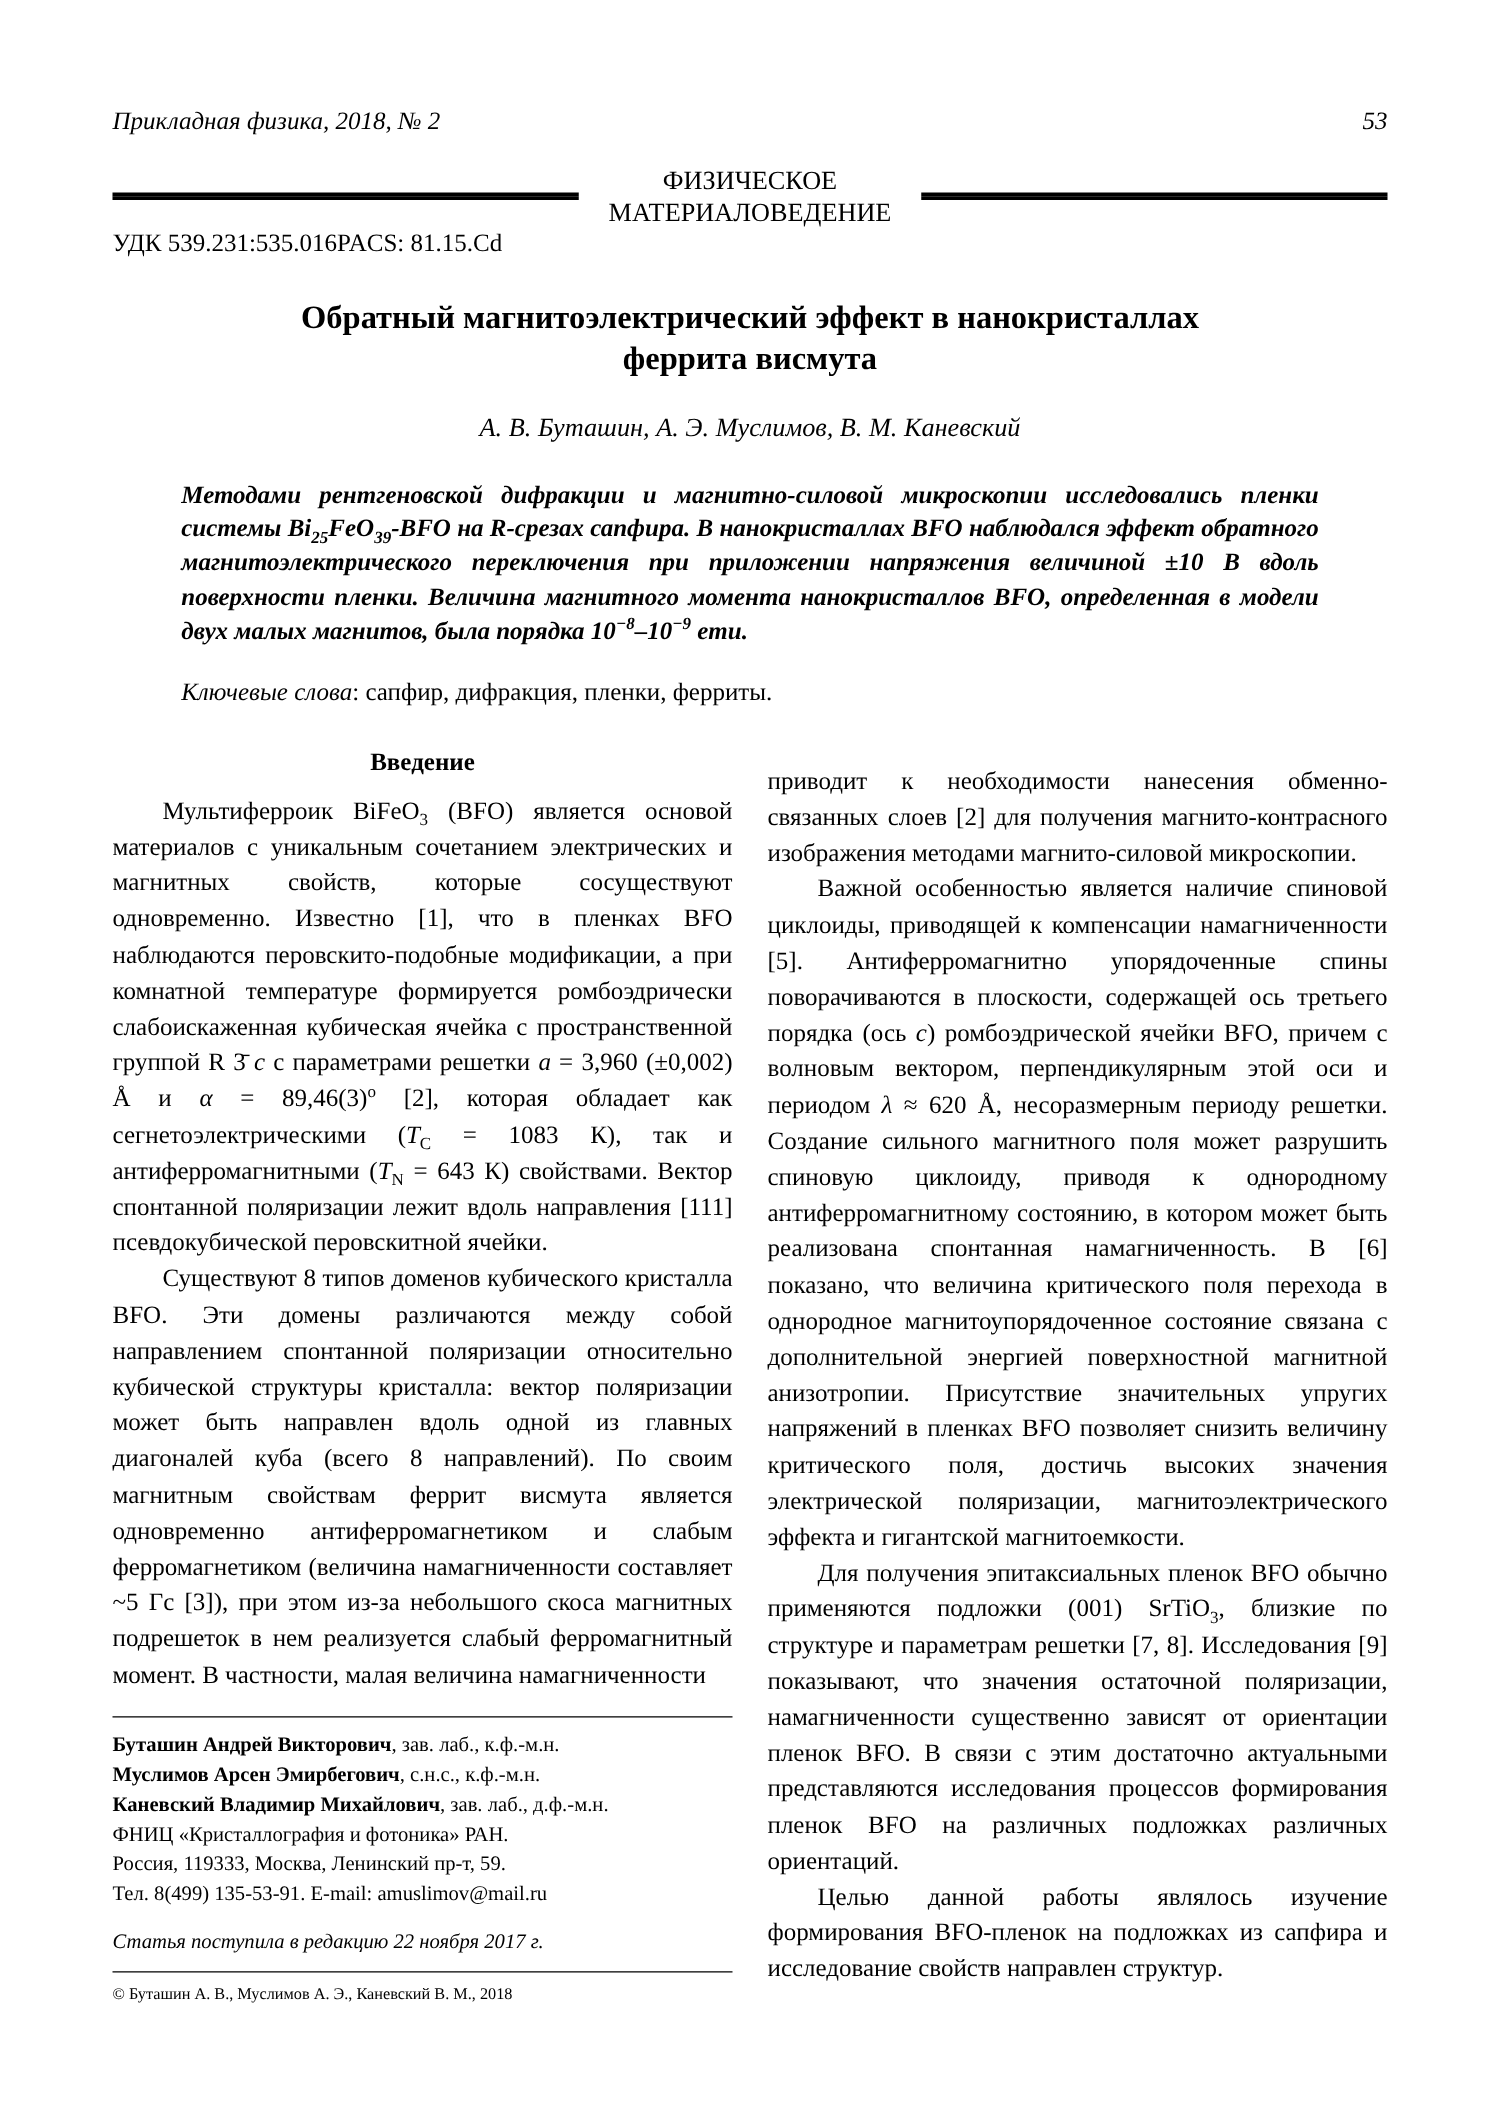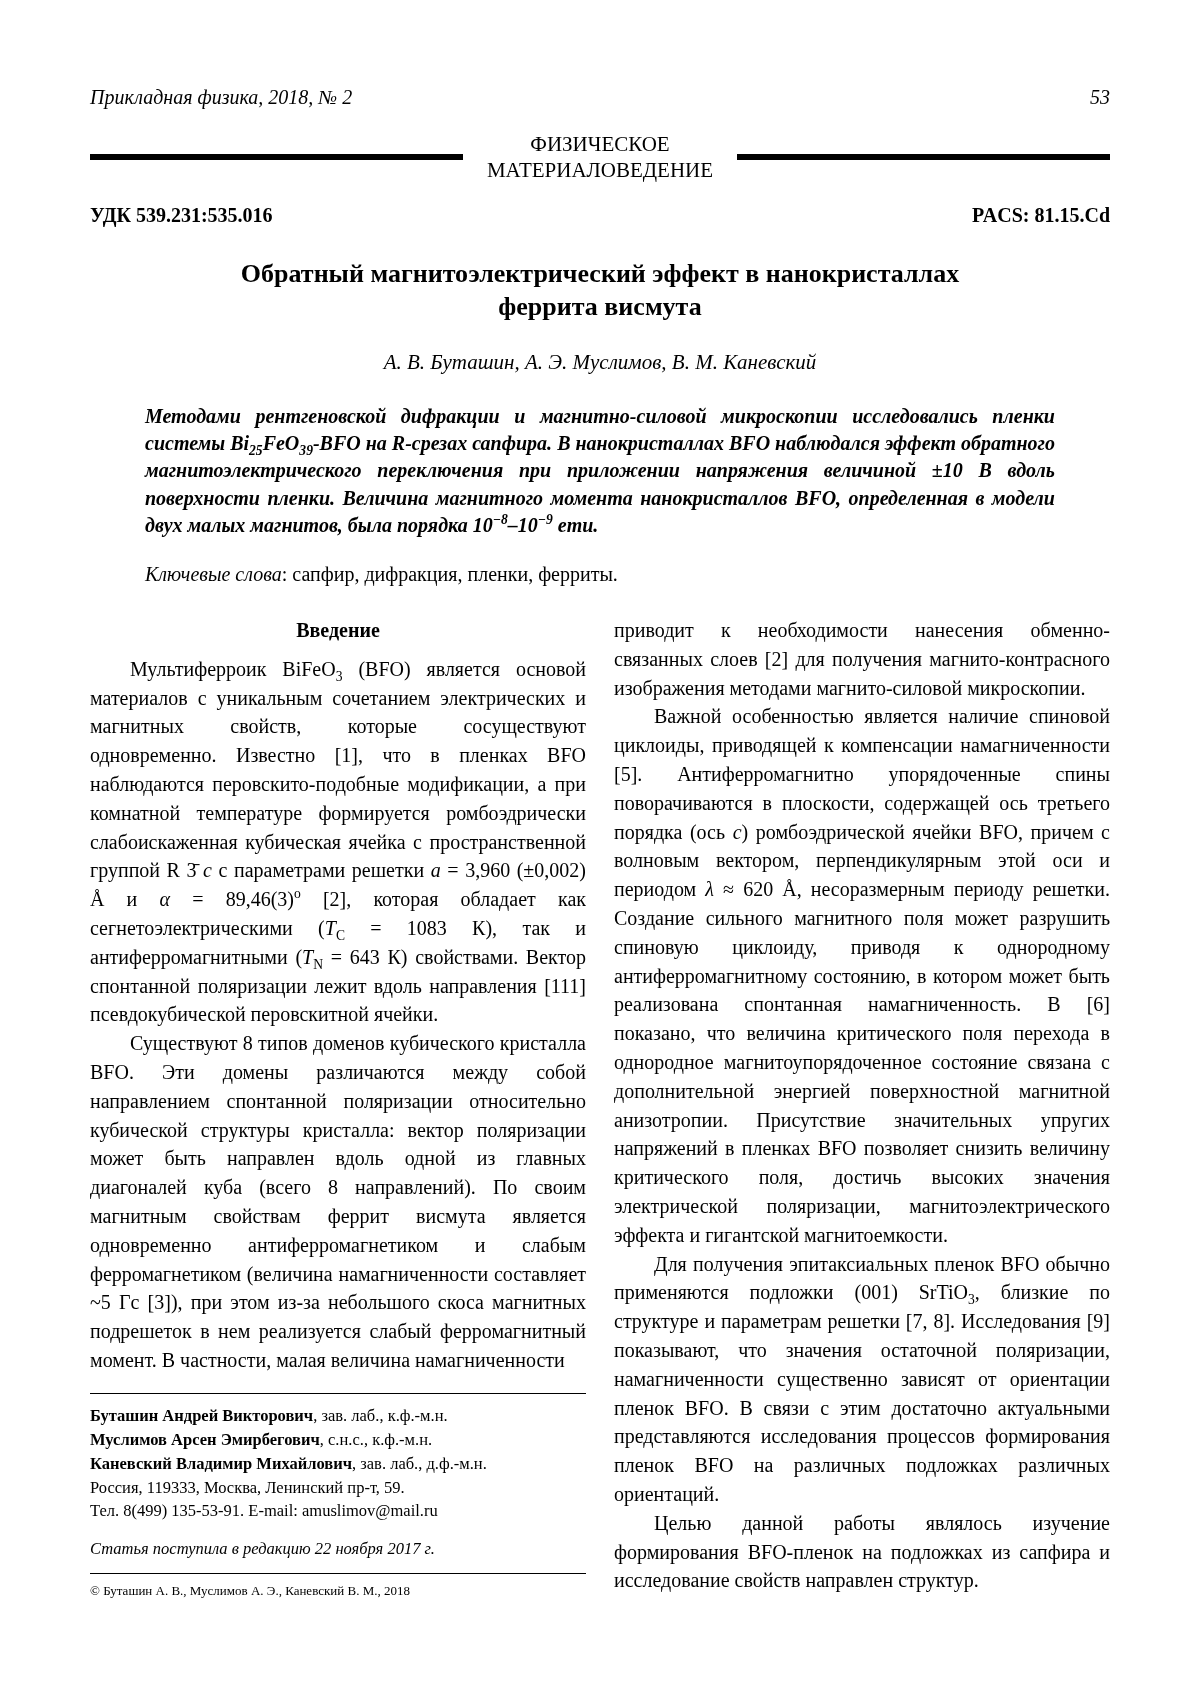--- a/index.html
+++ b/index.html
@@ -39,25 +39,22 @@
     border-bottom: 3px solid #000;
   }
   .banner-text {
     text-align: center;
     font-size: 21px;
     line-height: 1.25;
     white-space: nowrap;
   }
 
   .codes {
-    margin-top: 20px;
     display: flex;
-    justify-content: space-between;
     font-size: 20px;
-    font-weight: bold;
   }
 
   .title {
     margin: 30px auto 0 auto;
     max-width: 820px;
     text-align: center;
     font-weight: bold;
     font-size: 26px;
     line-height: 1.3;
   }
@@ -79,20 +76,21 @@
     margin: 24px 55px 0 55px;
     font-size: 20px;
   }
 
   .columns {
     margin-top: 30px;
     display: flex;
     gap: 28px;
     font-size: 20px;
     line-height: 1.44;
+    align-items: center;
   }
   .col { flex: 1; min-width: 0; text-align: justify; }
   .intro-head {
     font-weight: bold;
     text-align: center;
     margin-bottom: 10px;
   }
   .para { margin: 0; text-indent: 40px; }
   .para.no-indent { text-indent: 0; }
 
@@ -154,20 +152,21 @@
 
     <div class="col">
       <div class="intro-head">Введение</div>
       <p class="para">Мультиферроик BiFeO<sub>3</sub> (BFO) является основой материалов с уникальным сочетанием электрических и магнитных свойств, которые сосуществуют одновременно. Известно [1], что в пленках BFO наблюдаются перовскито-подобные модификации, а при комнатной температуре формируется ромбоэдрически слабоискаженная кубическая ячейка с пространственной группой R 3̄ <i>c</i> с параметрами решетки <i>a</i> = 3,960 (±0,002) Å и <i>α</i> = 89,46(3)<sup>о</sup> [2], которая обладает как сегнетоэлектрическими (<i>T</i><sub>C</sub> = 1083 К), так и антиферромагнитными (<i>T</i><sub>N</sub> = 643 К) свойствами. Вектор спонтанной поляризации лежит вдоль направления [111] псевдокубической перовскитной ячейки.</p>
       <p class="para">Существуют 8 типов доменов кубического кристалла BFO. Эти домены различаются между собой направлением спонтанной поляризации относительно кубической структуры кристалла: вектор поляризации может быть направлен вдоль одной из главных диагоналей куба (всего 8 направлений). По своим магнитным свойствам феррит висмута является одновременно антиферромагнетиком и слабым ферромагнетиком (величина намагниченности составляет ~5 Гс [3]), при этом из-за небольшого скоса магнитных подрешеток в нем реализуется слабый ферромагнитный момент. В частности, малая величина намагниченности</p>
 
       <div class="footnote">
         <p class="bio"><b>Буташин Андрей Викторович</b>, зав. лаб., к.ф.-м.н.</p>
         <p class="bio"><b>Муслимов Арсен Эмирбегович</b>, с.н.с., к.ф.-м.н.</p>
         <p class="bio"><b>Каневский Владимир Михайлович</b>, зав. лаб., д.ф.-м.н.</p>
+        <p class="bio">ФНИЦ «Кристаллография и фотоника» РАН.</p>
         <p class="bio">Россия, 119333, Москва, Ленинский пр-т, 59.</p>
         <p class="bio">Тел. 8(499) 135-53-91. E-mail: amuslimov@mail.ru</p>
         <p class="received">Статья поступила в редакцию 22 ноября 2017 г.</p>
         <div class="copy-sep"></div>
         <p class="copyright">© Буташин А. В., Муслимов А. Э., Каневский В. М., 2018</p>
       </div>
     </div>
 
     <div class="col">
       <p class="para no-indent">приводит к необходимости нанесения обменно-связанных слоев [2] для получения магнито-контрасного изображения методами магнито-силовой микроскопии.</p>

